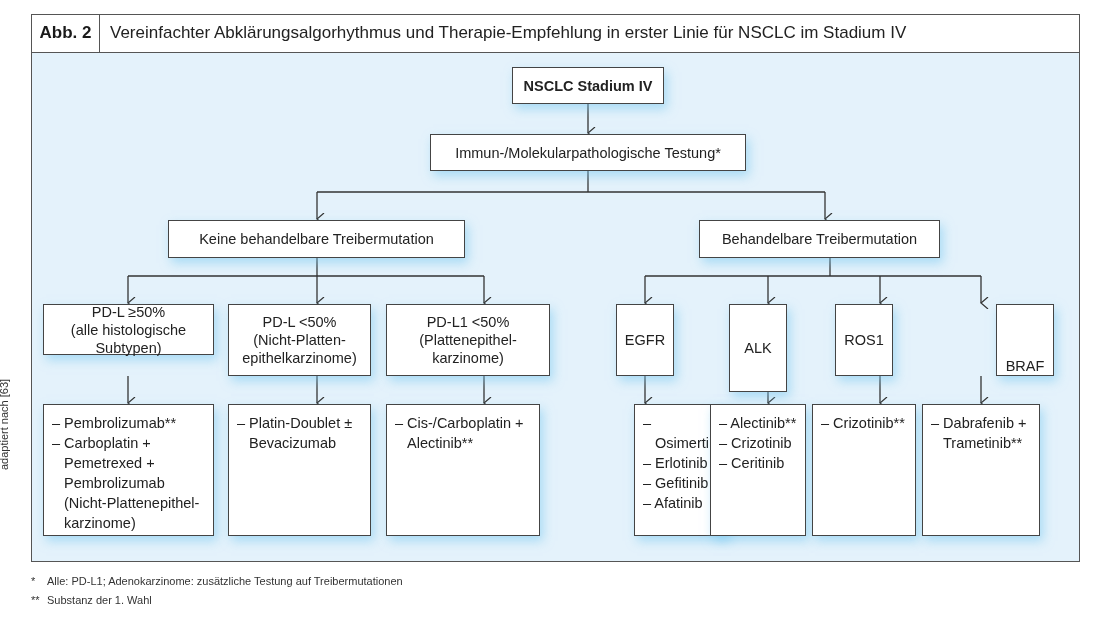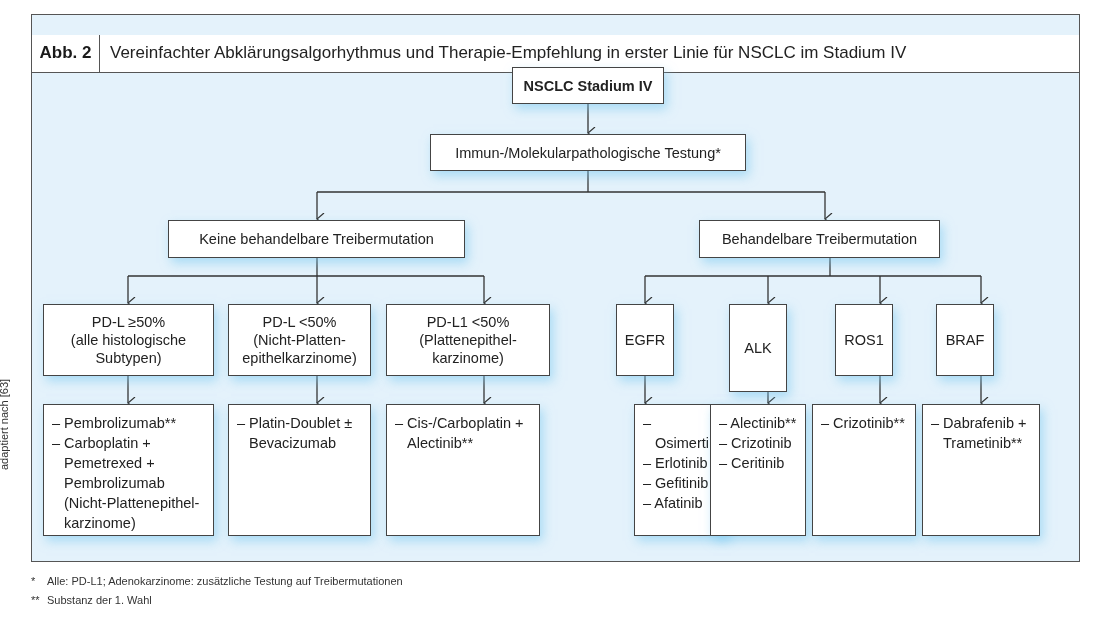--- a/index.html
+++ b/index.html
@@ -1,21 +1,21 @@
 <!DOCTYPE html>
 <html><head>
 <meta charset="utf-8">
 <style>
   html, body { margin:0; padding:0; background:#ffffff; }
   body { width:1100px; height:636px; position:relative; overflow:hidden;
          font-family:"Liberation Sans", sans-serif; color:#1a1a1a; }
   .frame { position:absolute; left:31px; top:14px; width:1049px; height:548px;
            border:1.5px solid #555; box-sizing:border-box; background:#e4f2fb; }
   .header { position:absolute; left:0; top:0; right:0; height:38px; background:#fff;
-            border-bottom:1.5px solid #555; box-sizing:border-box;margin-top:20px; }
+            border-bottom:1.5px solid #555; box-sizing:border-box; }
   .abb { position:absolute; left:0; top:0; width:68px; height:100%; border-right:1.5px solid #555;
          box-sizing:border-box; font-weight:bold; font-size:17px; line-height:36px; text-align:center; }
   .title { position:absolute; left:78px; top:0; font-size:17px; line-height:36px; color:#222; white-space:nowrap; }
   .box { position:absolute; background:#fff; border:1.3px solid #444; box-sizing:border-box;
          box-shadow:3px 5px 10px rgba(120,200,240,0.55); font-size:14.5px; color:#222; }
   .center { display:flex; align-items:center; justify-content:center; text-align:center; line-height:18px; }
   .list { padding:8px 6px 0 8px; line-height:20px; font-size:14.5px; }
   .list .item { padding-left:12px; text-indent:-12px; }
   .bold { font-weight:bold; }
   svg.lines { position:absolute; left:0; top:0; }
@@ -78,21 +78,21 @@
 <div class="box center" style="left:430px;top:134px;width:316px;height:37px;">
   <span>Immun-/Molekularpathologische Testung*</span>
 </div>
 <div class="box center" style="left:168px;top:220px;width:297px;height:38px;">
   <span>Keine behandelbare Treibermutation</span>
 </div>
 <div class="box center" style="left:699px;top:220px;width:241px;height:38px;">
   <span>Behandelbare Treibermutation</span>
 </div>
 
-<div class="box center" style="left:43px;top:304px;width:171px;height:72px;">
+<div class="box center" style="left:43px;top:304px;width:171px;height:51px;">
   <div>
     <div>PD-L ≥50%</div>
     <div>(alle histologische</div>
     <div>Subtypen)</div>
   </div>
 </div>
 <div class="box center" style="left:228px;top:304px;width:143px;height:72px;">
   <div>
     <div>PD-L &lt;50%</div>
     <div>(Nicht-Platten-</div>
@@ -109,21 +109,21 @@
 
 <div class="box center" style="left:616px;top:304px;width:58px;height:72px;">
   <span>EGFR</span>
 </div>
 <div class="box center" style="left:729px;top:304px;width:58px;height:88px;">
   <span>ALK</span>
 </div>
 <div class="box center" style="left:835px;top:304px;width:58px;height:72px;">
   <span>ROS1</span>
 </div>
-<div class="box center" style="left:936px;top:304px;width:58px;height:72px;">
+<div class="box center" style="left:996px;top:304px;width:58px;height:72px;align-items:flex-end;">
   <span>BRAF</span>
 </div>
 
 <div class="box list" style="left:43px;top:404px;width:171px;height:132px;">
   <div class="item">– Pembrolizumab**</div>
   <div class="item">– Carboplatin + Pemetrexed + Pembrolizumab (Nicht-Plattenepithel-karzinome)</div>
 </div>
 <div class="box list" style="left:228px;top:404px;width:143px;height:132px;">
   <div class="item">– Platin-Doublet ± Bevacizumab</div>
 </div>

